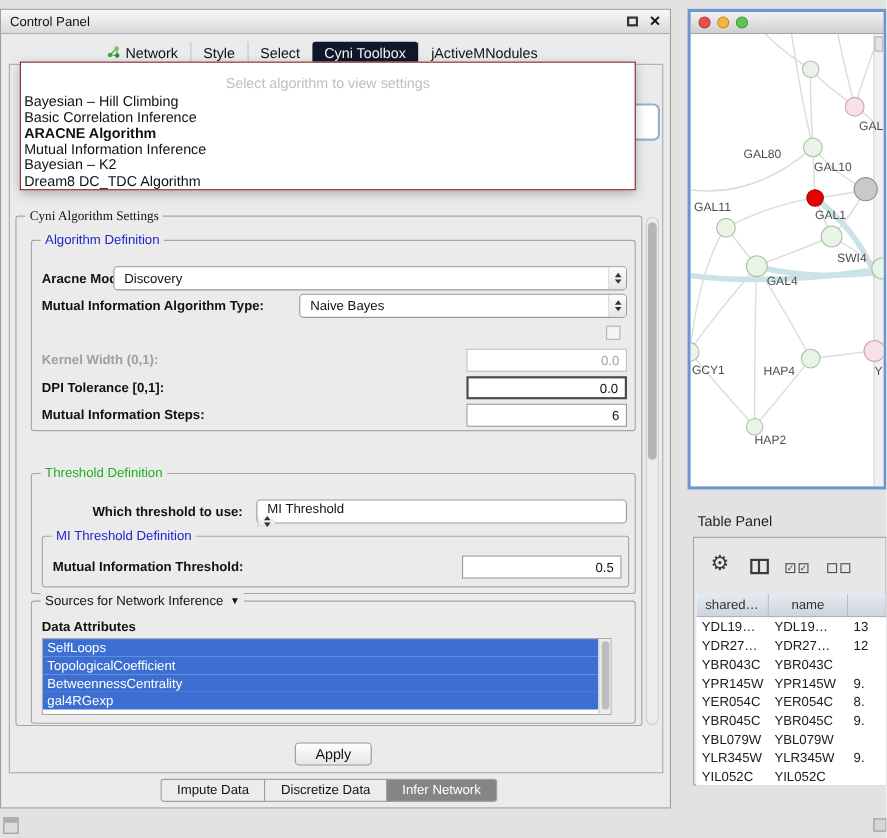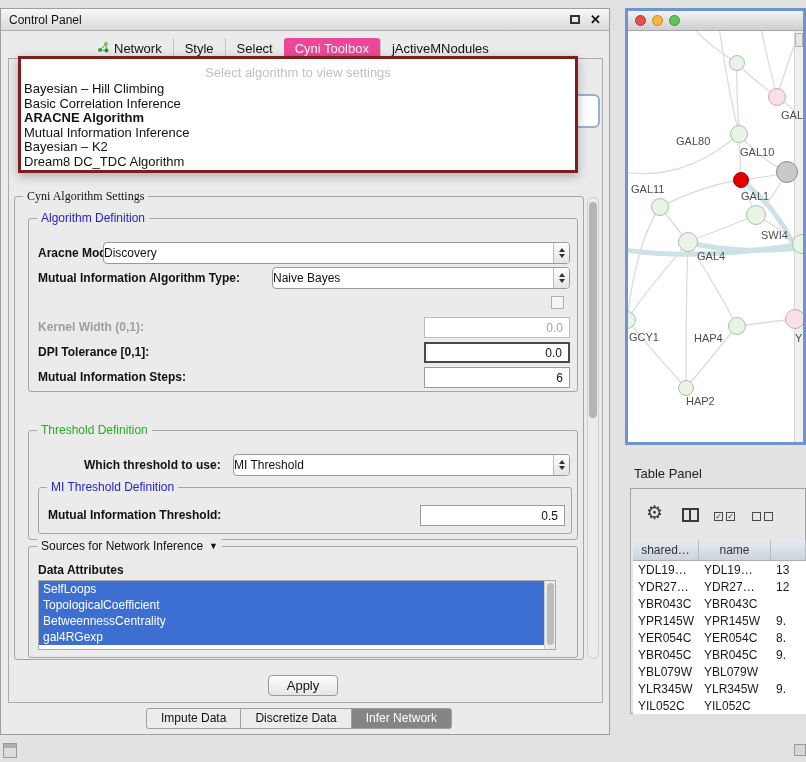--- a/index.html
+++ b/index.html
@@ -14,49 +14,49 @@
                  background:linear-gradient(#f8f8f8,#d9d9d9); border-bottom:1px solid #adadad;
                  display:flex; align-items:center; padding:0 8px; font-size:12px; }
   .cp-title { flex:1; }
   .float-box { width:10px; height:9px; border:2px solid #333; margin-right:10px; }
   .close-x { font-size:13px; font-weight:bold; color:#111; }
 
   
   .top-tabs { position:absolute; left:86px; top:38px; height:21px; display:flex; font-size:13px; }
   .tab { display:flex; align-items:center; gap:5px; padding:0 11px; border-left:1px solid #c6c6c6; cursor:default; }
   .tab:first-child { border-left:none; }
-  .tab.active { background:#ec4899; color:#f4f4f4; border-radius:3px; border-left:none; }
+  .tab.active { background:#0f172a; color:#f4f4f4; border-radius:3px; border-left:none; }
 
   .content-panel { position:absolute; left:8px; top:58px; width:595px; height:645px;
                    border:1px solid #ababab; background:#ebebeb; }
 
   
   .popup { position:absolute; left:18px; top:56px; width:560px; height:117px; background:#fff;
-           border:3px solid #7f1d1d; box-shadow:0 3px 10px rgba(0,0,0,.28); z-index:40;
-           padding-top:4px; }
+           border:1px solid #7f1d1d; box-shadow:0 3px 10px rgba(0,0,0,.28); z-index:40;
+           padding-top:9px; }
   .popup .ph { color:#bfbfbf; text-align:center; font-size:13px; height:19px; line-height:19px; }
   .popup .item { font-size:13px; padding-left:3px; height:14.6px; line-height:14.6px; white-space:nowrap; }
   .popup .item.bold { font-weight:bold; }
 
   .hidden-combo { position:absolute; left:566px; top:94px; width:34px; height:34px;
                   background:#fff; border:2px solid #9ab0cd; border-radius:6px; z-index:5; }
 
   
   .fieldset { position:absolute; border:1px solid #a6a6a6; border-radius:3px; }
   .legend { position:absolute; top:-8px; left:8px; background:#ebebeb; padding:0 4px;
             font-size:12px; line-height:15px; white-space:nowrap; }
   .legend.blue { color:#2424cc; }
   .legend.green { color:#21b021; }
 
   .form-label { position:absolute; font-size:12px; font-weight:bold; color:#111; white-space:nowrap; }
   .form-label.disabled { color:#9e9e9e; }
 
   .combo { position:absolute; background:#fff; border:1px solid #999; border-radius:4px;
            font-size:12px; display:flex; align-items:stretch; }
-  .combo .val { flex:1; display:flex; align-items:center; }
+  .combo .val { flex:1; display:flex; align-items:center; padding-left:9px; }
   .combo .stepper { width:16px; border-left:1px solid #bcbcbc; border-radius:0 3px 3px 0;
                     background:linear-gradient(#fdfdfd,#e4e4e4); display:flex; flex-direction:column;
                     align-items:center; justify-content:center; gap:2px; }
   .tri-up { width:0; height:0; border-left:3.5px solid transparent; border-right:3.5px solid transparent;
             border-bottom:4.5px solid #333; }
   .tri-down { width:0; height:0; border-left:3.5px solid transparent; border-right:3.5px solid transparent;
               border-top:4.5px solid #333; }
 
   .tfield { position:absolute; background:#fff; border:1px solid #9a9a9a; font-size:12px;
             text-align:right; padding:0 6px; font-family:"Liberation Sans",sans-serif; color:#111; }
@@ -226,21 +226,21 @@
 
   <div class="form-label" style="left:38px; top:367px; line-height:21px;">Mutual Information Steps:</div>
   <input class="tfield" style="left: 424px; top: 367px; width: 146px; height: 21px;" value="6">
 
 
   <div class="fieldset" style="left:28px; top:430px; width:550px; height:110px;">
     <span class="legend green">Threshold Definition</span>
   </div>
 
   <div class="form-label" style="left:84px; top:454px; line-height:22px;">Which threshold to use:</div>
-  <div class="combo" style="left:233px; top:454px; width:337px; height:22px;">
+  <div class="combo" style="left:233px; top:454px; width:337px; height:22px;flex-direction:column;">
     <span class="val">MI Threshold</span>
     <span class="stepper">
         <span class="tri-up"></span>
         <span class="tri-down"></span>
       </span>
   </div>
 
   <div class="fieldset" style="left:38px; top:487px; width:534px; height:47px;">
     <span class="legend blue">MI Threshold Definition</span>
   </div>

